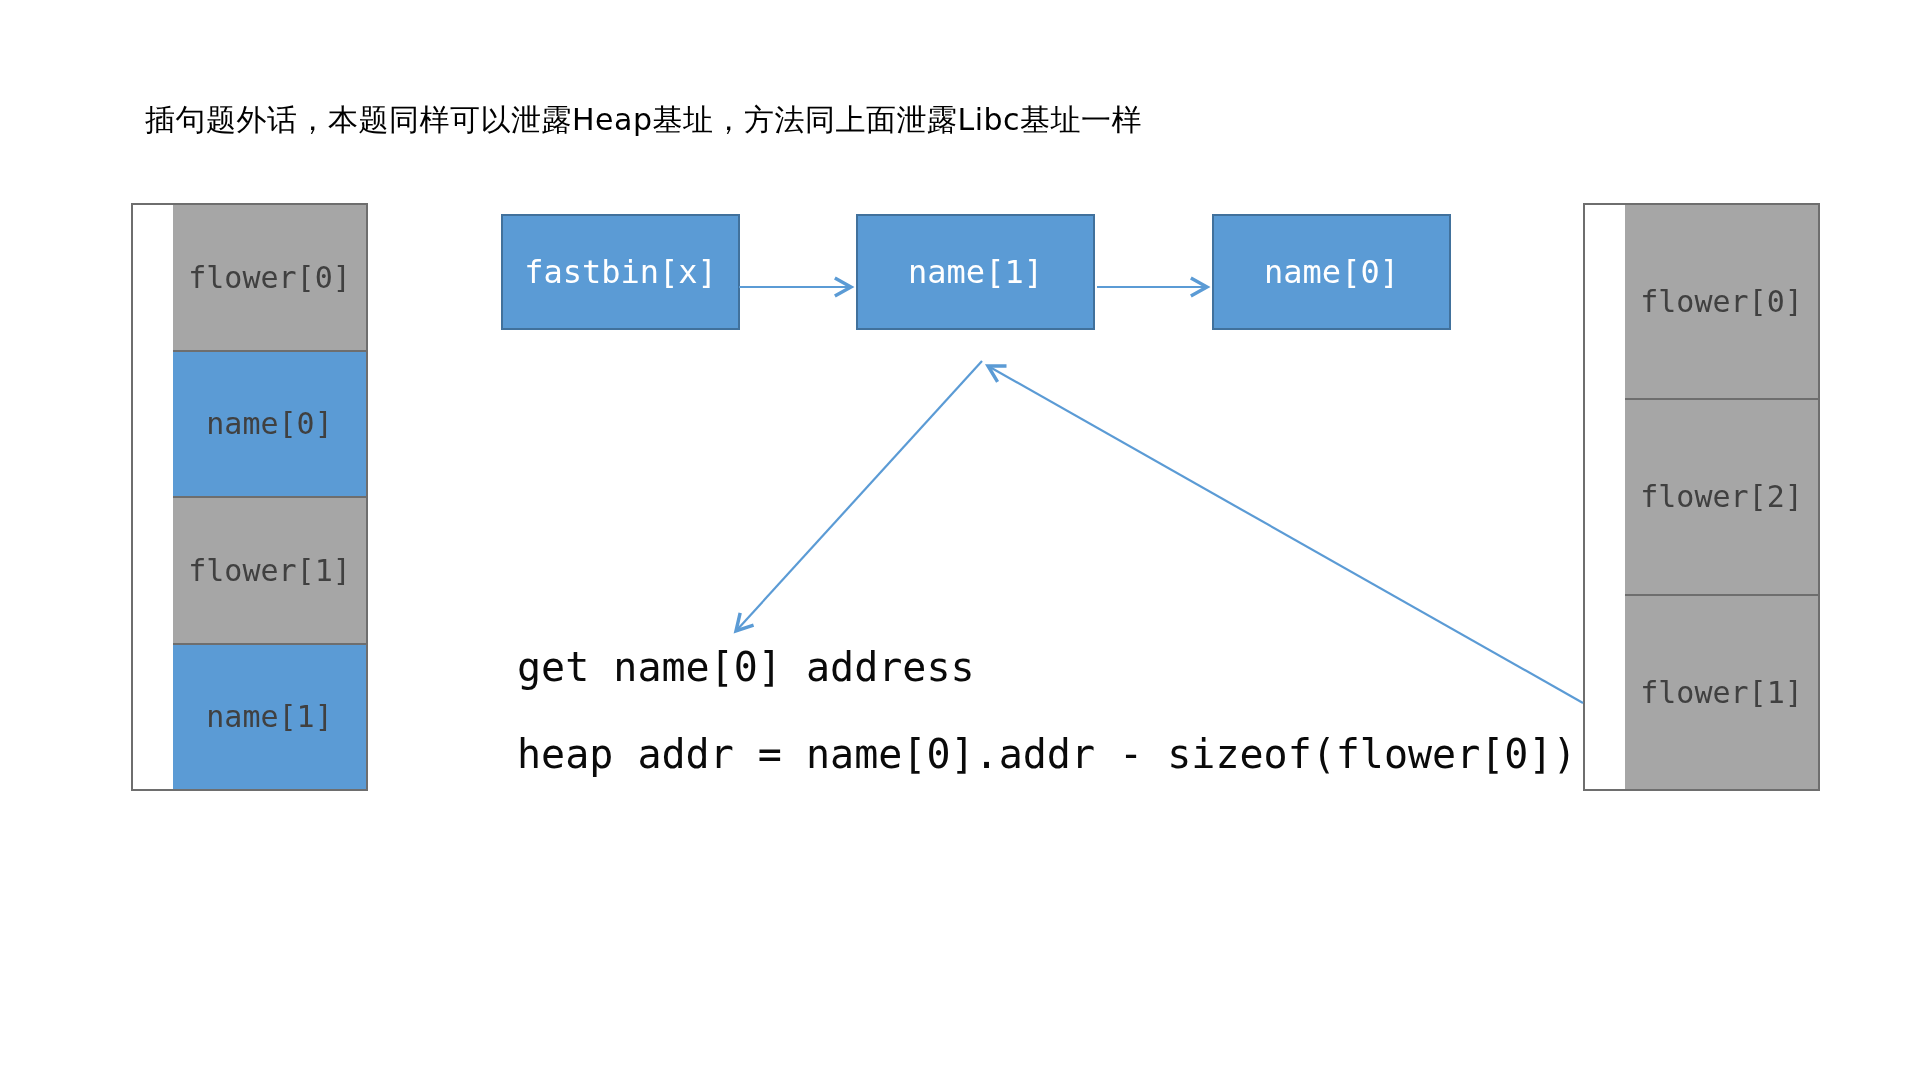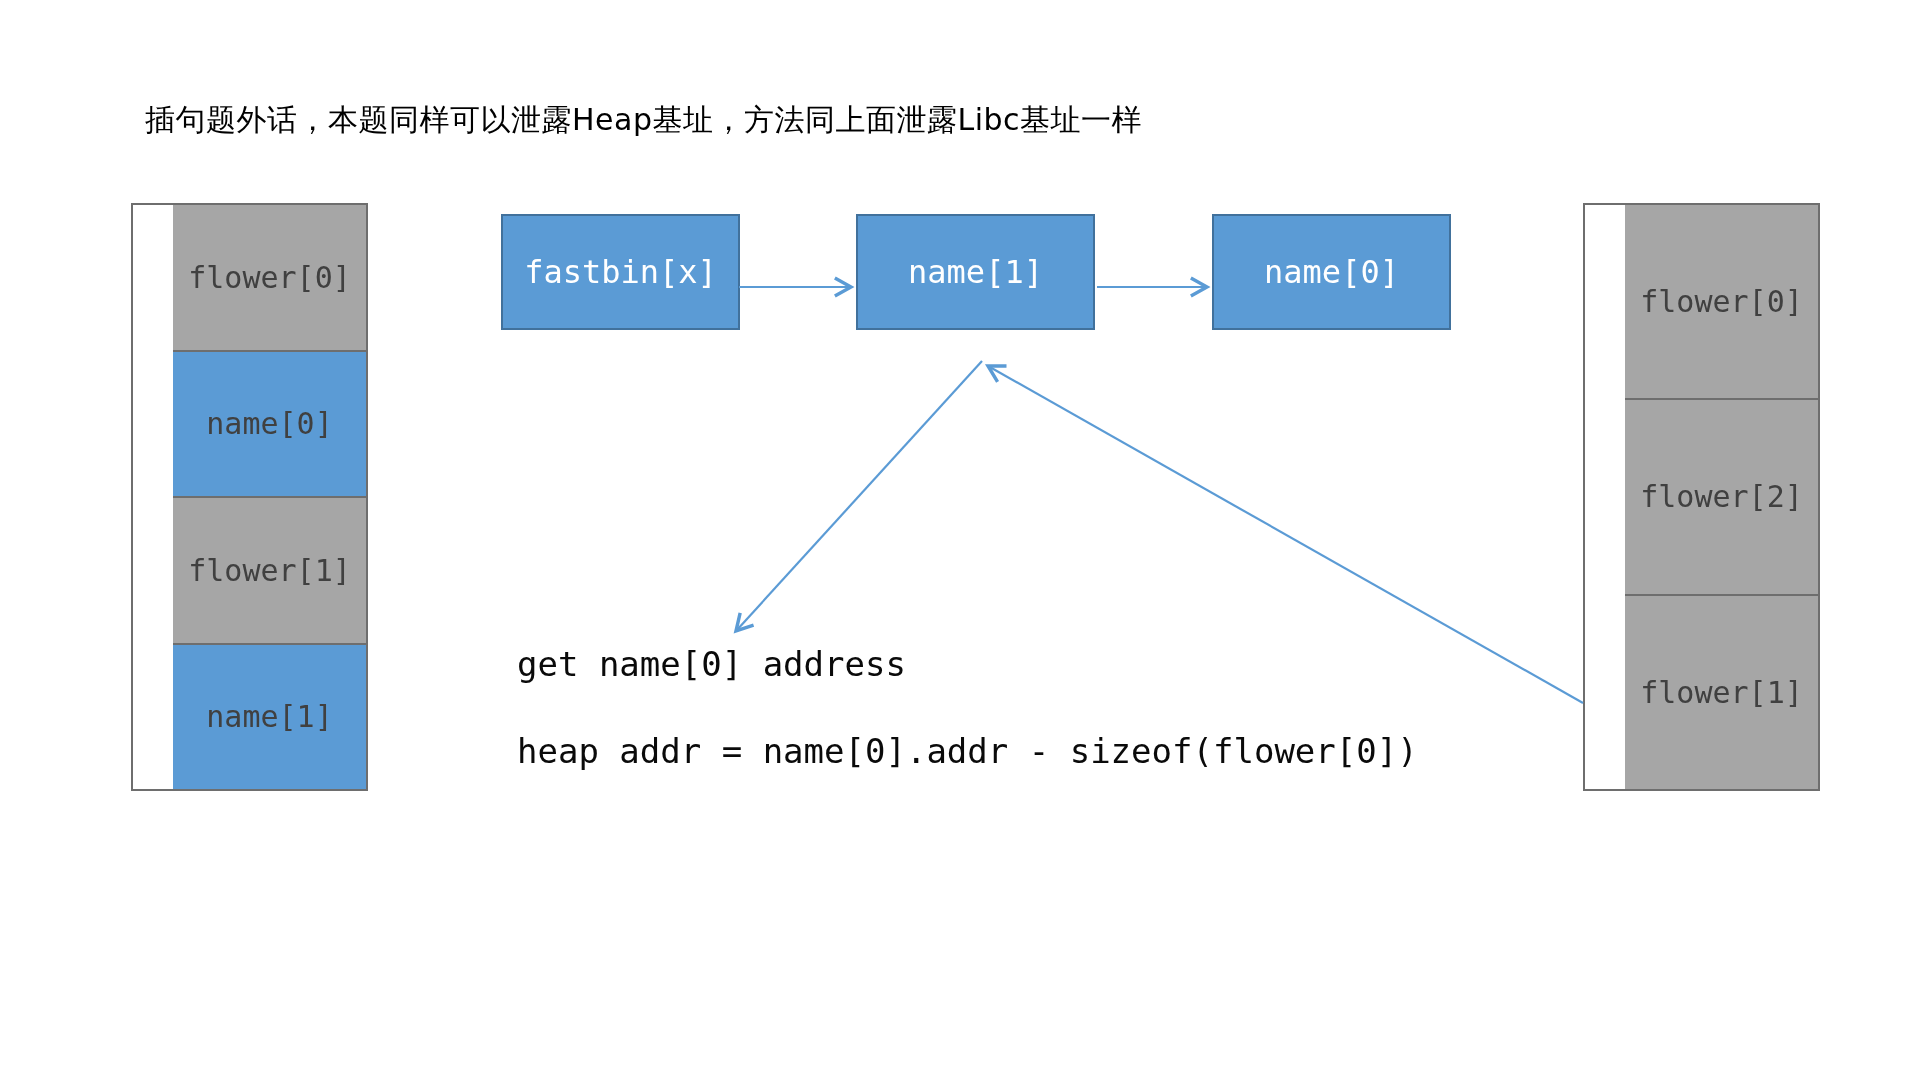--- a/index.html
+++ b/index.html
@@ -30,21 +30,21 @@
     background:#5B9BD5;border:2px solid #41719C;box-sizing:border-box;
     display:flex;align-items:center;justify-content:center;
     color:#ffffff;font-family:"DejaVu Sans Mono","Liberation Mono",monospace;
     font-size:32px;white-space:nowrap;z-index:1;
   }
   .node.n0{left:501px;}
   .node.n1{left:856px;}
   .node.n2{left:1212px;}
   .annotation{
     position:absolute;left:517px;color:#0a0a0a;white-space:nowrap;
-    font-family:"DejaVu Sans Mono","Liberation Mono",monospace;font-size:34px;
+    font-family:"DejaVu Sans Mono","Liberation Mono",monospace;font-size:40px;
   }
   .annotation.a1{top:644px;}
   .annotation.a2{top:731px;}
   svg.overlay{position:absolute;left:0;top:0;z-index:3;pointer-events:none;}
 </style>
 </head>
 <body>
 
 <div class="stage">
 

